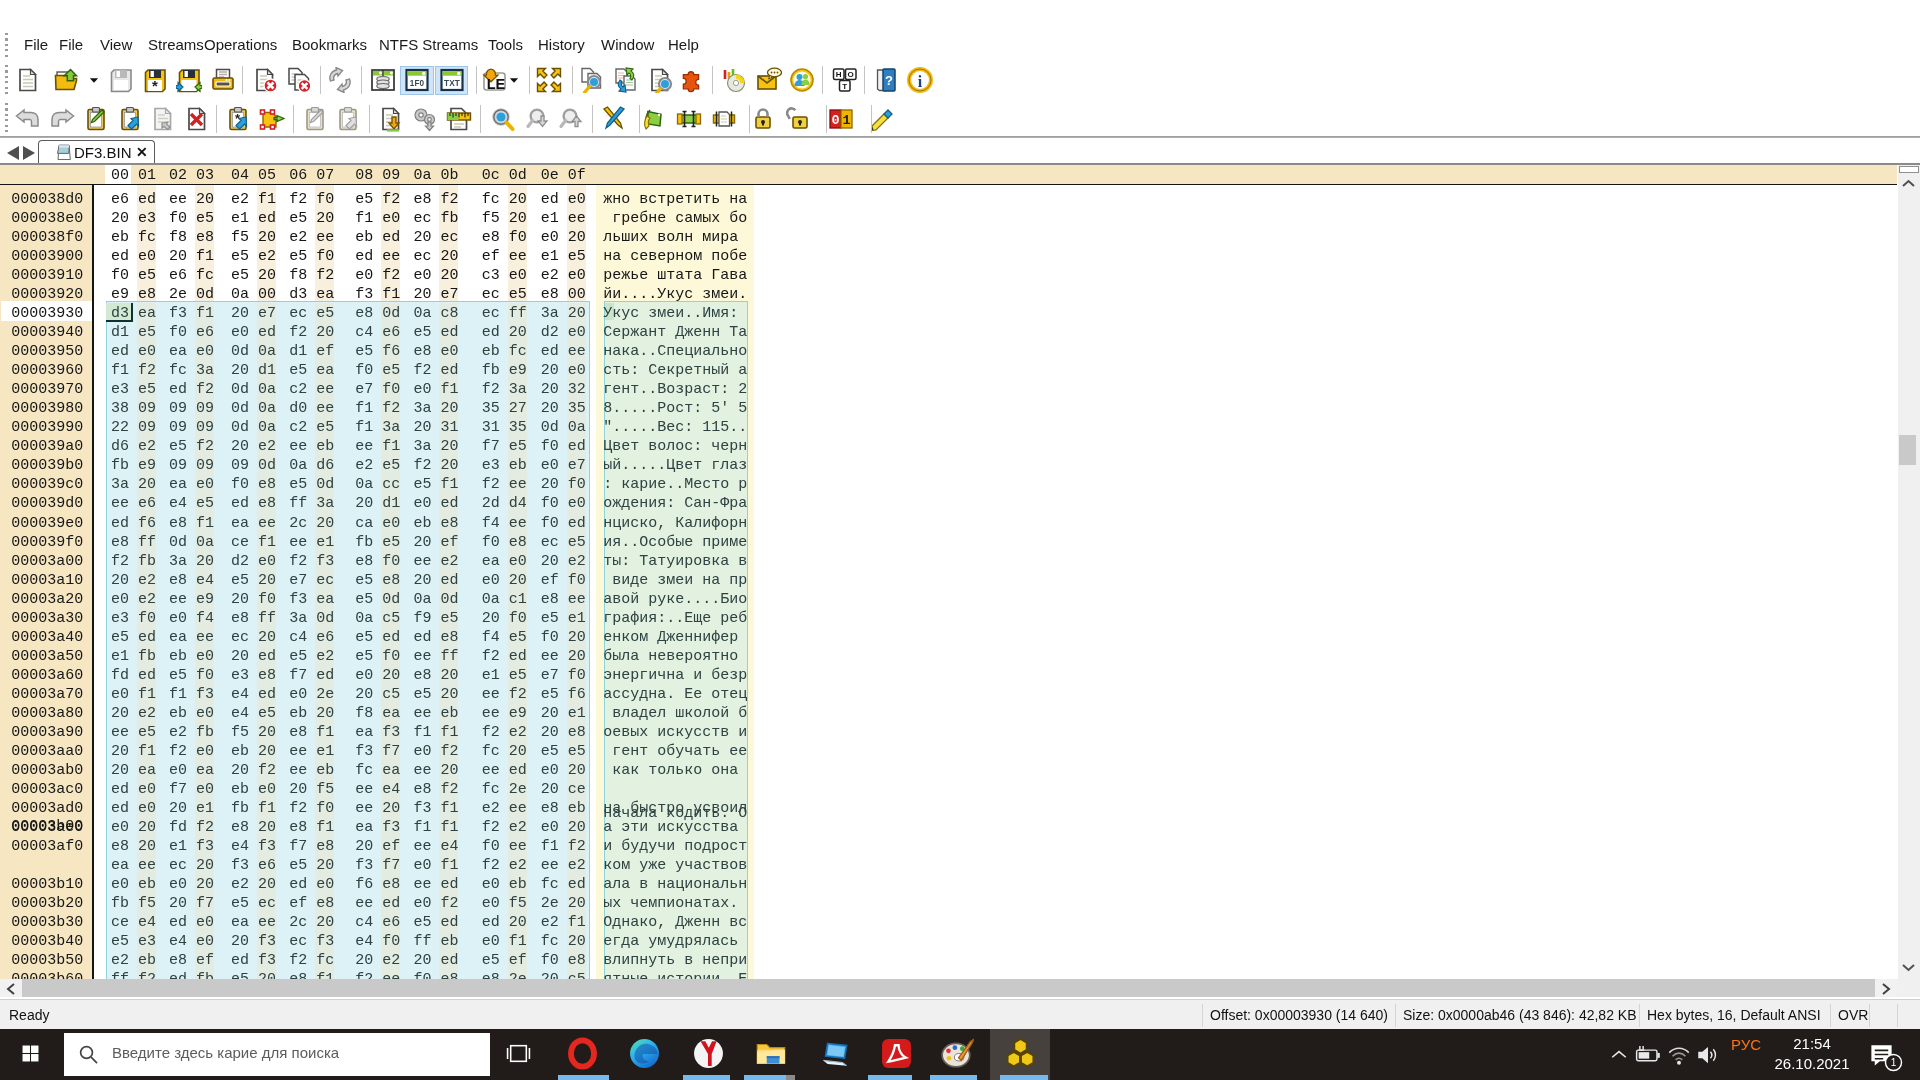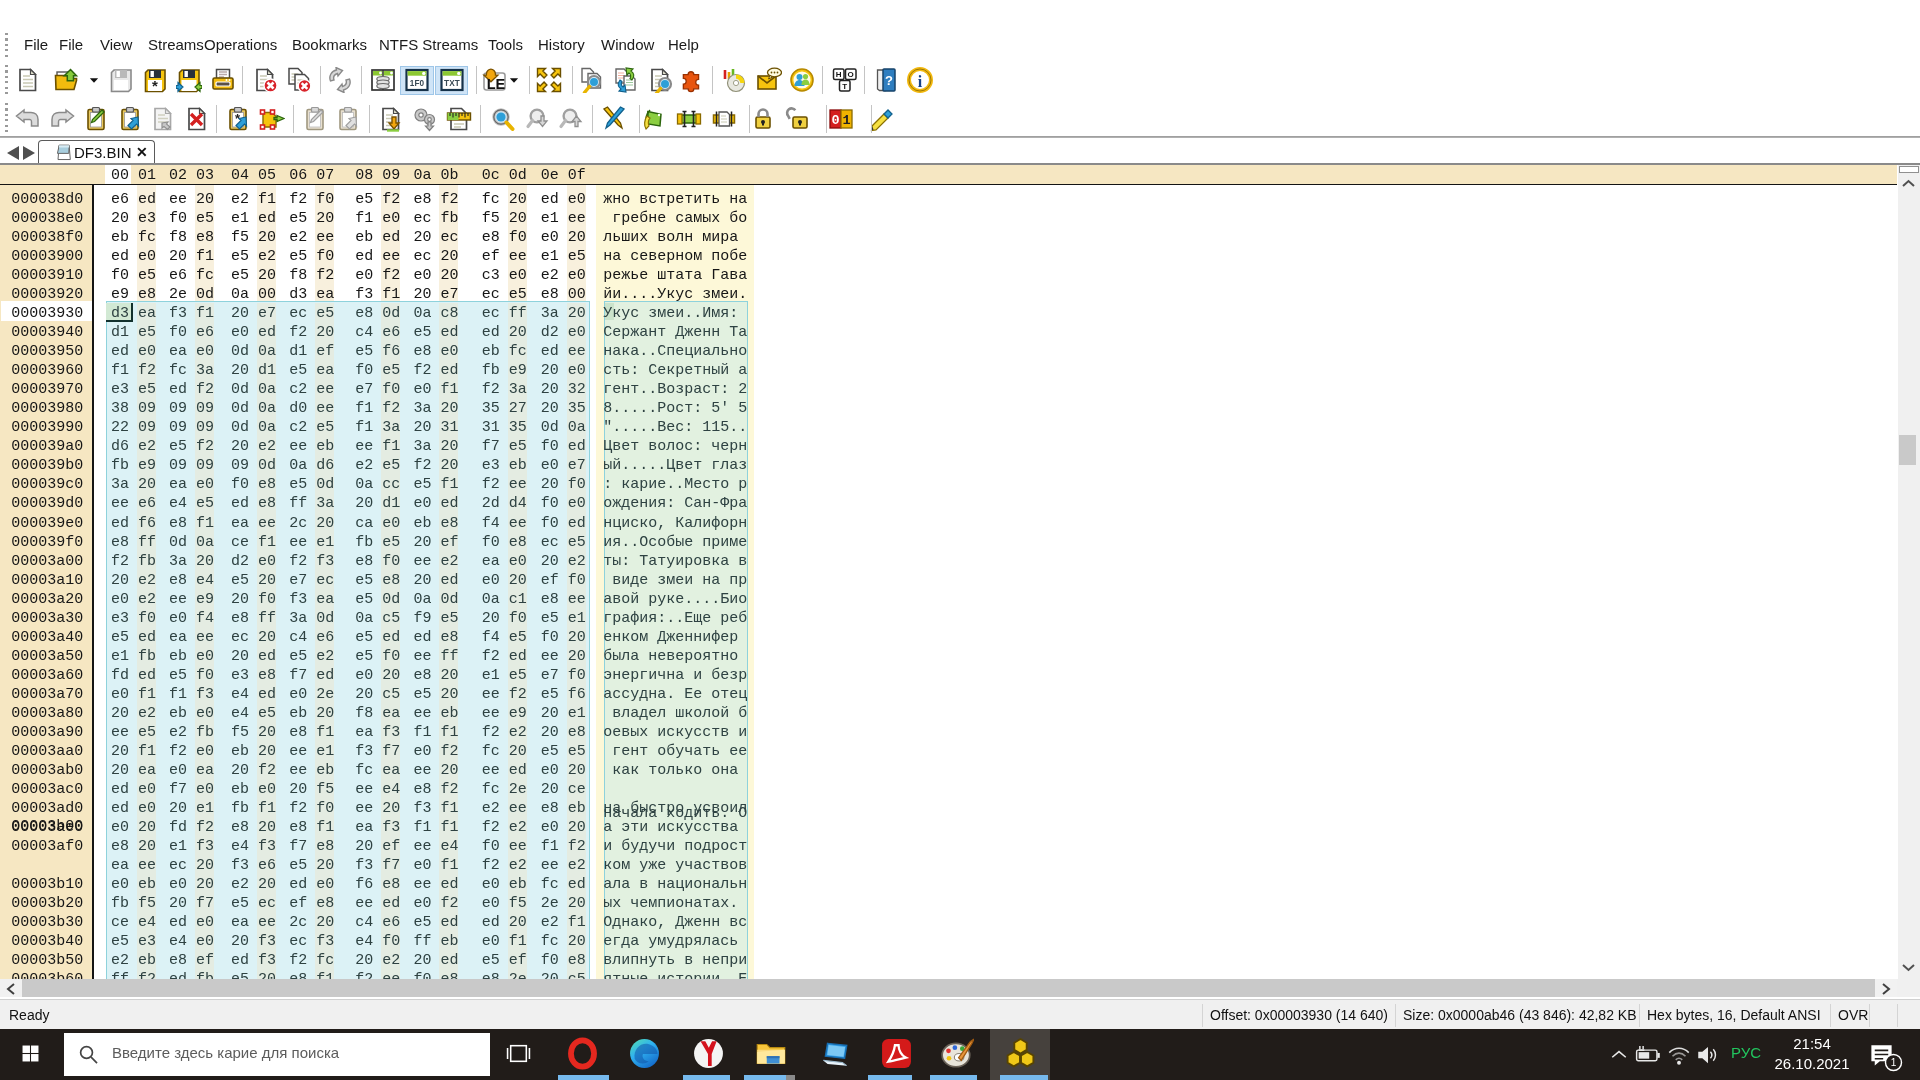--- a/index.html
+++ b/index.html
@@ -73,21 +73,21 @@
  border-top:1px solid #d0d0d0;font-size:14px;color:#111}
 #status div{position:absolute;top:7px;white-space:nowrap}
 #status i.vs{position:absolute;top:4px;width:1px;height:23px;background:#d4d4d4}
 
 #task{position:absolute;left:0;top:1029.3px;width:1920px;height:50.7px;background:#211c19}
 #search{position:absolute;left:64px;top:4px;width:426px;height:43px;background:#fff}
 #search span{position:absolute;left:48px;top:11px;font-size:15px;color:#5c5c5c}
 #apptile{position:absolute;left:990px;top:0;width:60px;height:50.7px;background:#46413d}
 .ul{position:absolute;top:46.2px;height:4.5px;background:#76b9ed}
 #clock{position:absolute;left:1768px;top:5px;width:88px;text-align:center;font-size:15px;color:#fff;line-height:20px}
-#rus{position:absolute;left:1731px;top:15px;font-size:15px;color:#22c55e}
+#rus{position:absolute;left:1731px;top:7px;font-size:15px;color:#f97316}
 </style></head><body>
 <div id="app">
 
 
  <div id="menu">
       <span style="left:24px">File</span>
       <span style="left:59px">File</span>
       <span style="left:100px">View</span>
       <span style="left:148px">Streams</span>
       <span style="left:204px">Operations</span>

